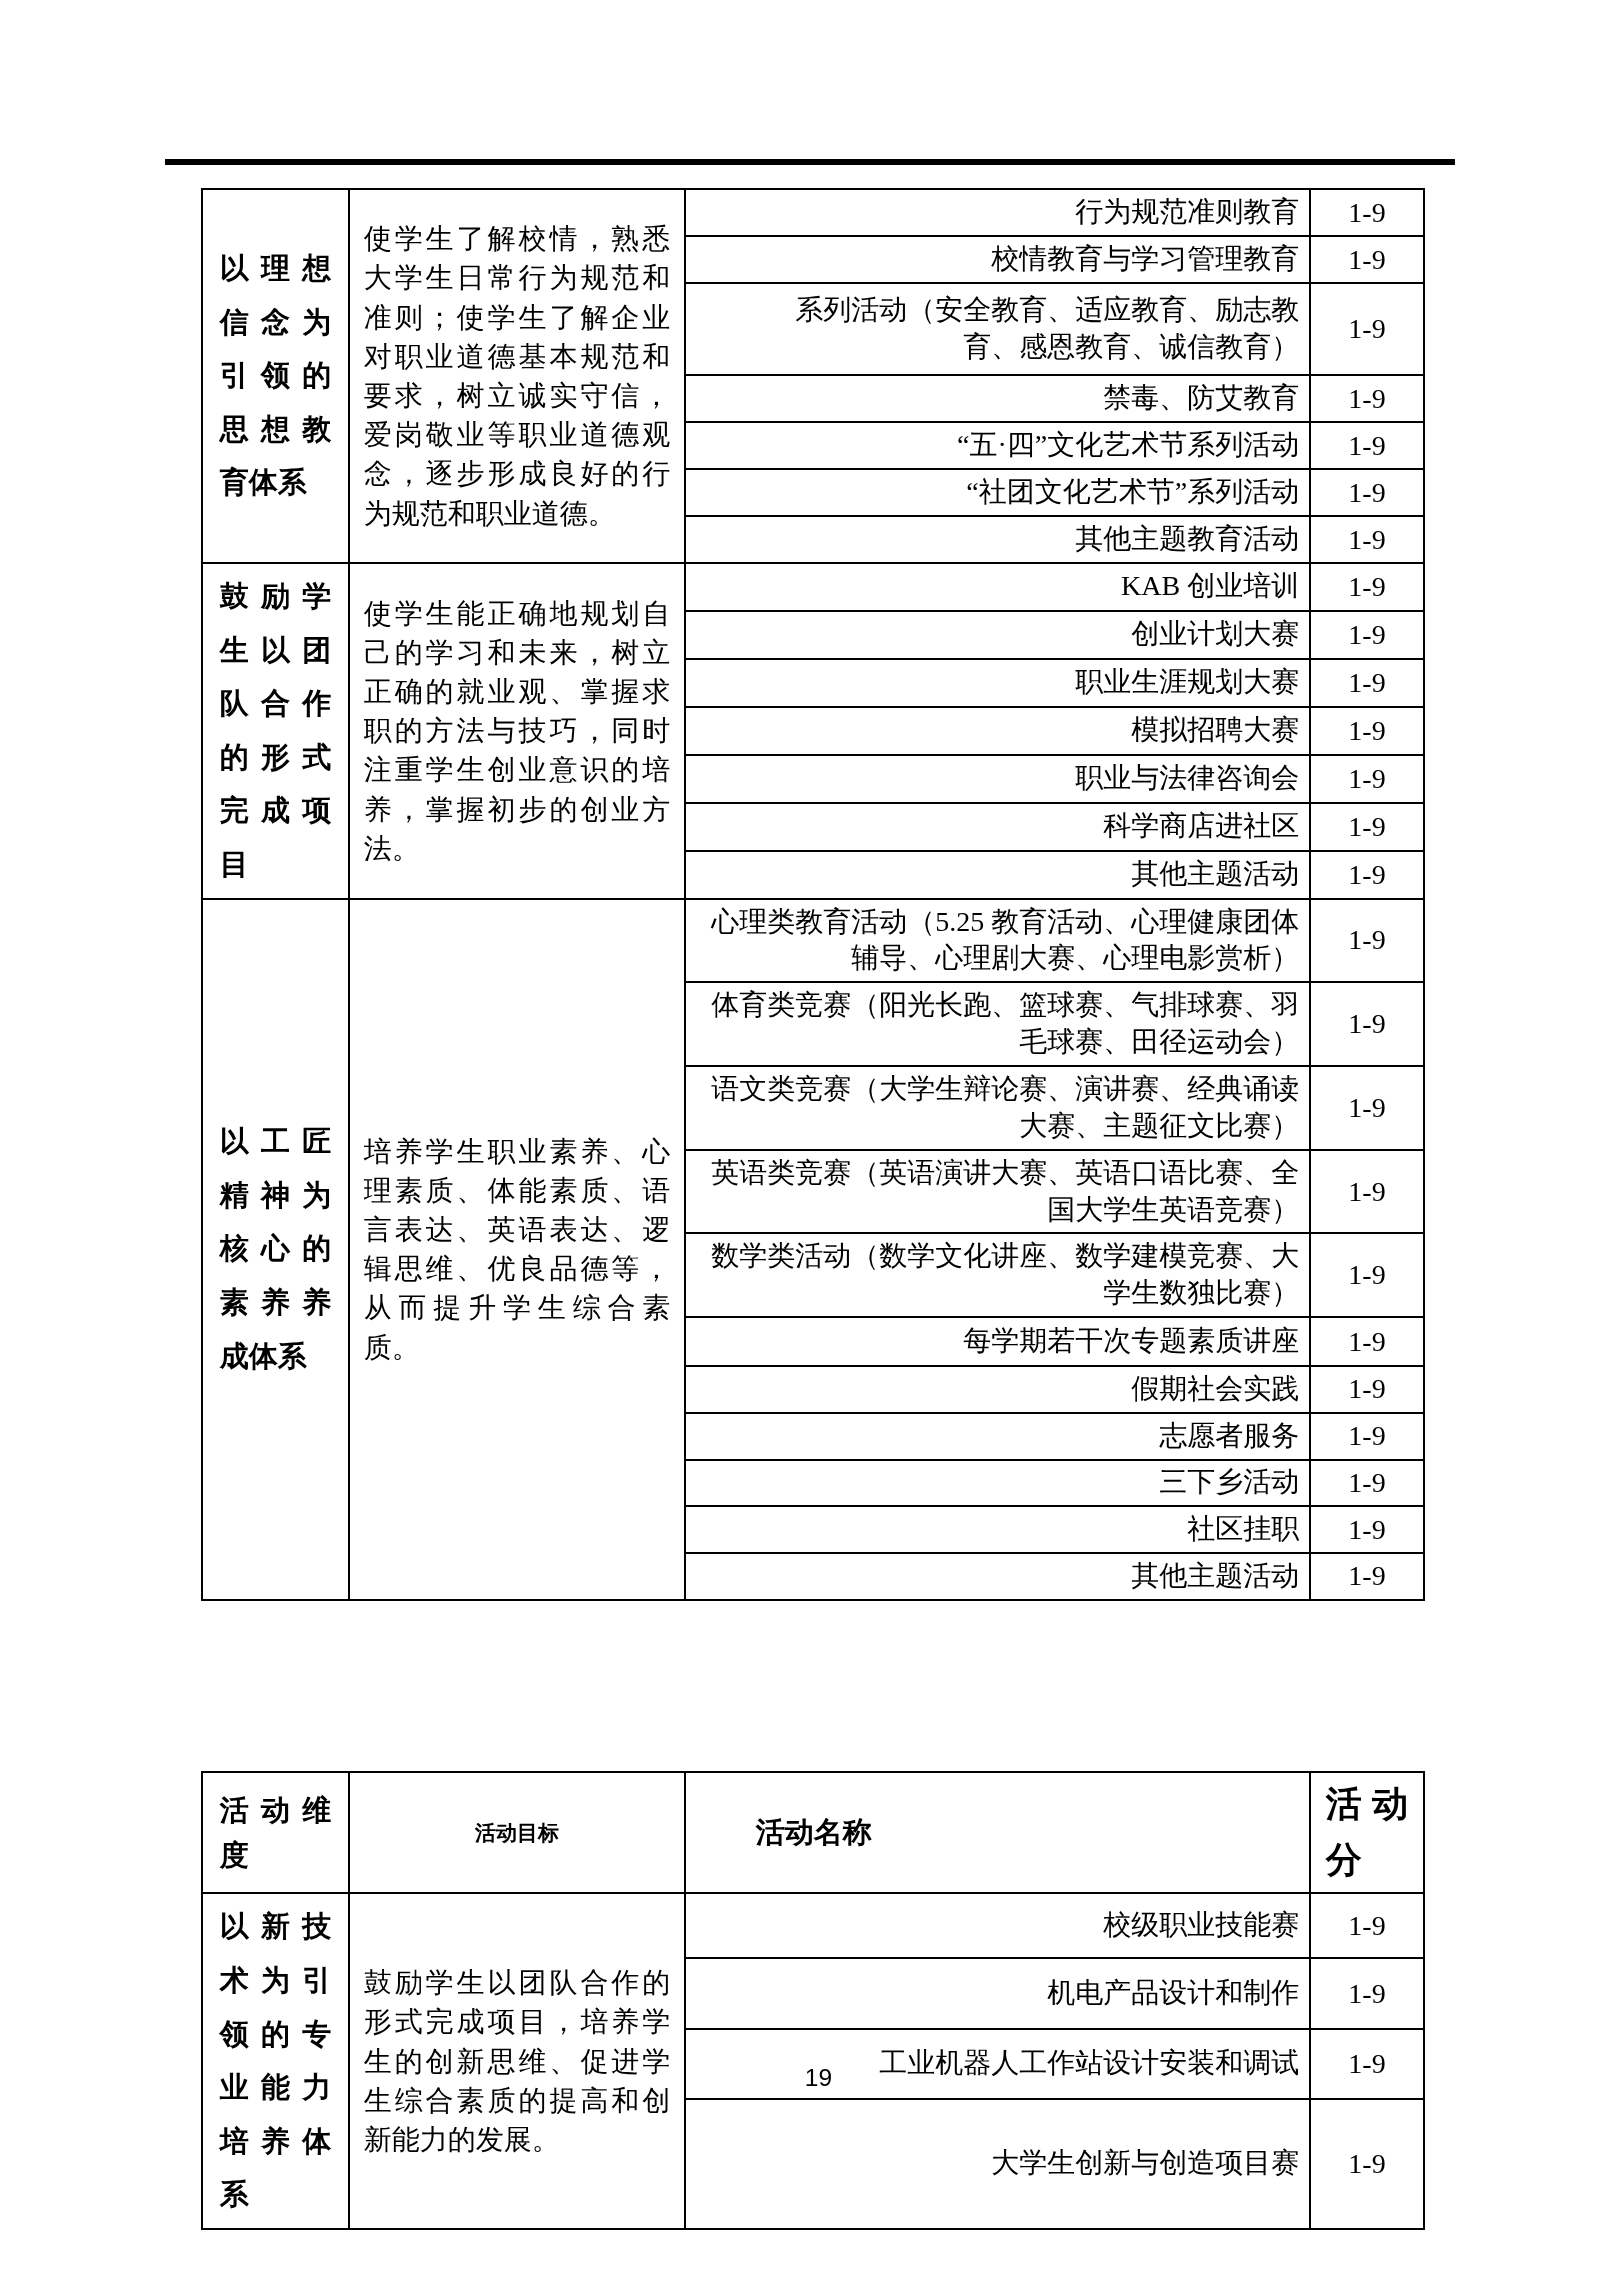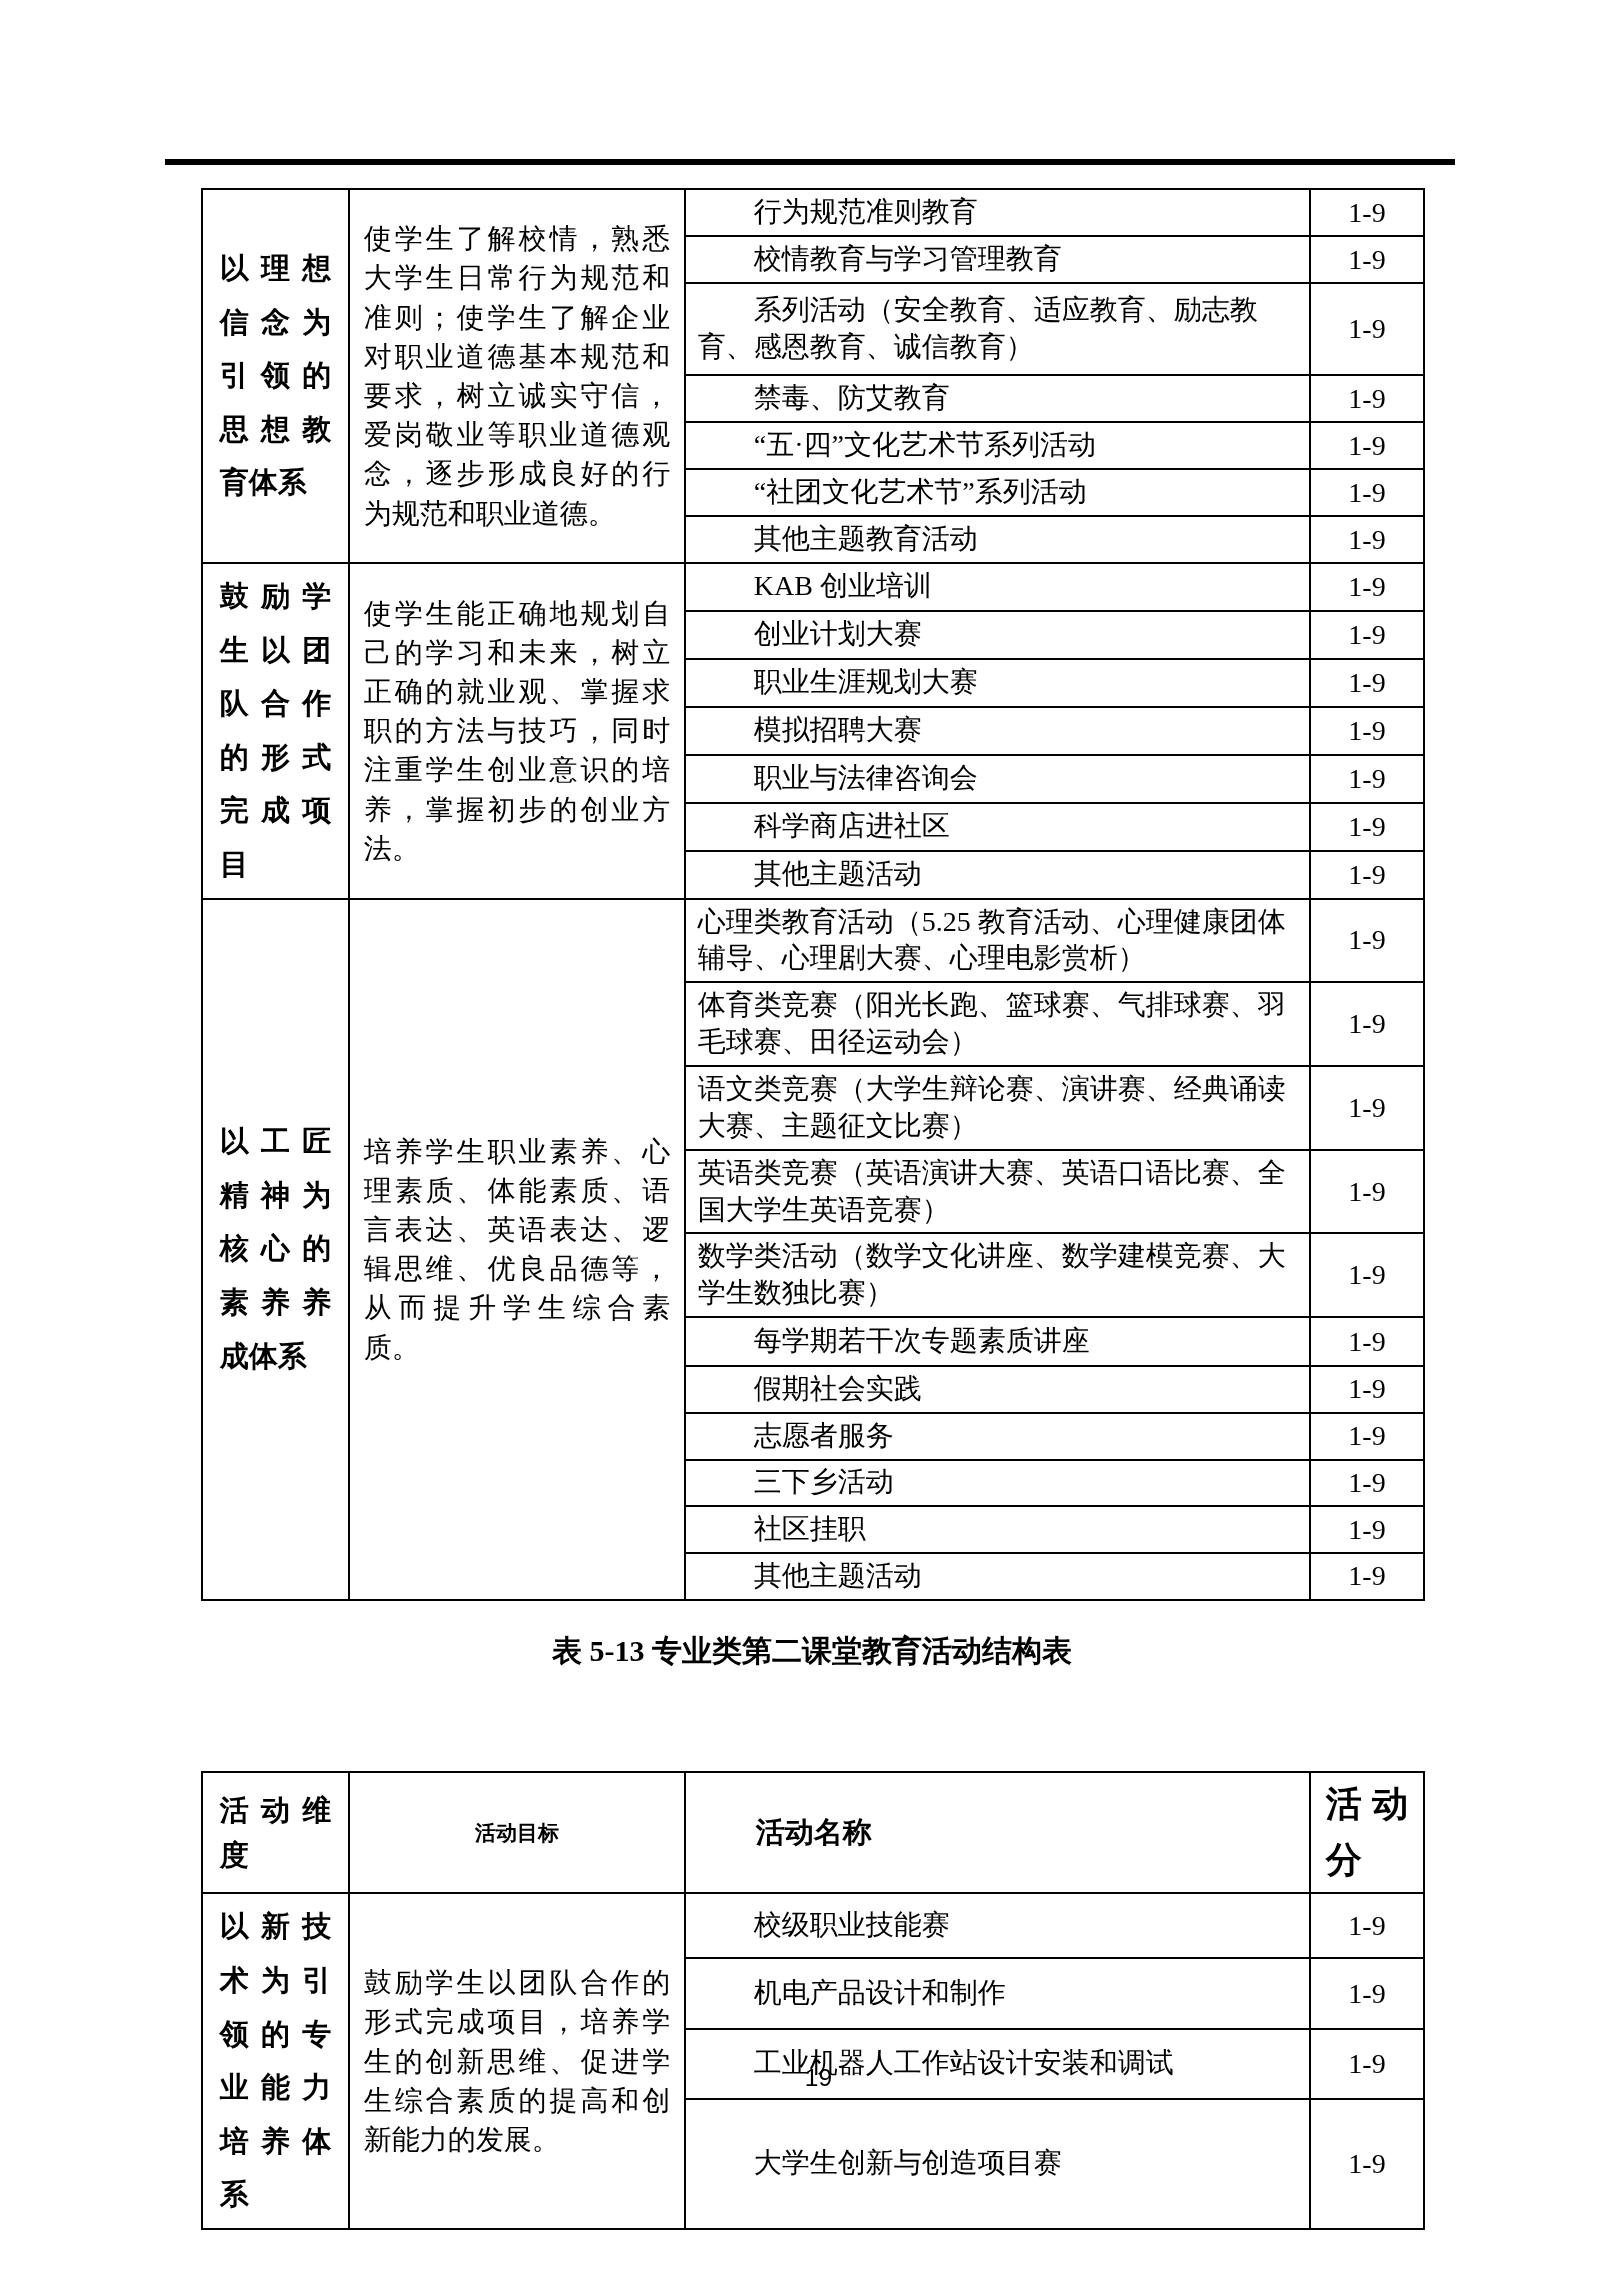--- a/index.html
+++ b/index.html
@@ -42,21 +42,21 @@
     line-height:1.40;
     text-align:justify;
     text-justify:inter-character;
     padding:7.8px 13.7px;
   }
   td.goal p{margin:0;}
   td.act{
     font-size:28px;
     line-height:1.32;
     padding:3.9px 9.8px 3.9px 11.8px;
-    text-align:left;
+    text-align:right;
     margin-left:23px;
   }
   td.act p{margin:0;text-indent:2em;}
   td.act.noindent p{text-indent:0;}
   td.score{
     font-size:28px;
     text-align:center;
     padding:2px 3.9px;
   }
 
@@ -258,21 +258,20 @@
         </tr>
         <tr style="height: 43px;">
           <td class="act">
             <p>其他主题活动</p>
           </td>
           <td class="score">1-9</td>
         </tr>
       </tbody>
   </table>
 
-  <div class="tbl-title">表 5-13 专业类第二课堂教育活动结构表</div>
 
   <table class="struct" id="table2">
     <colgroup>
       <col style="width:147px">
         <col style="width:336px">
         <col style="width:625px">
         <col style="width:114px">
     </colgroup>
     <thead>
       <tr style="height:82px">

